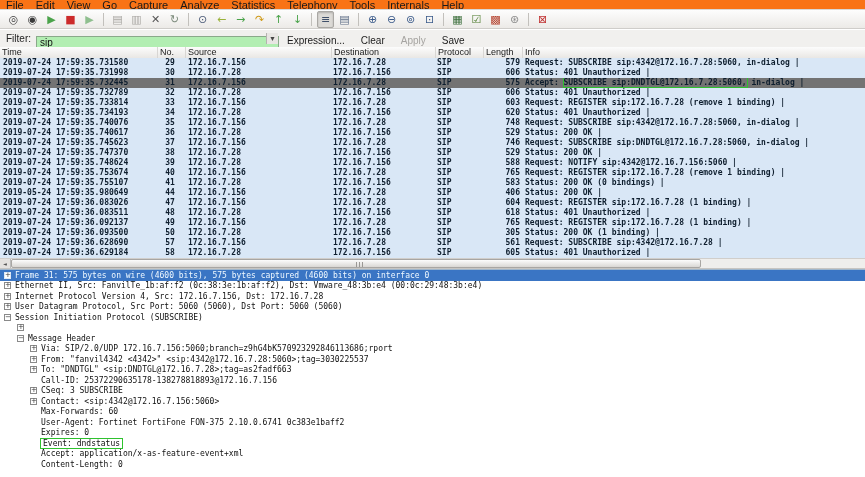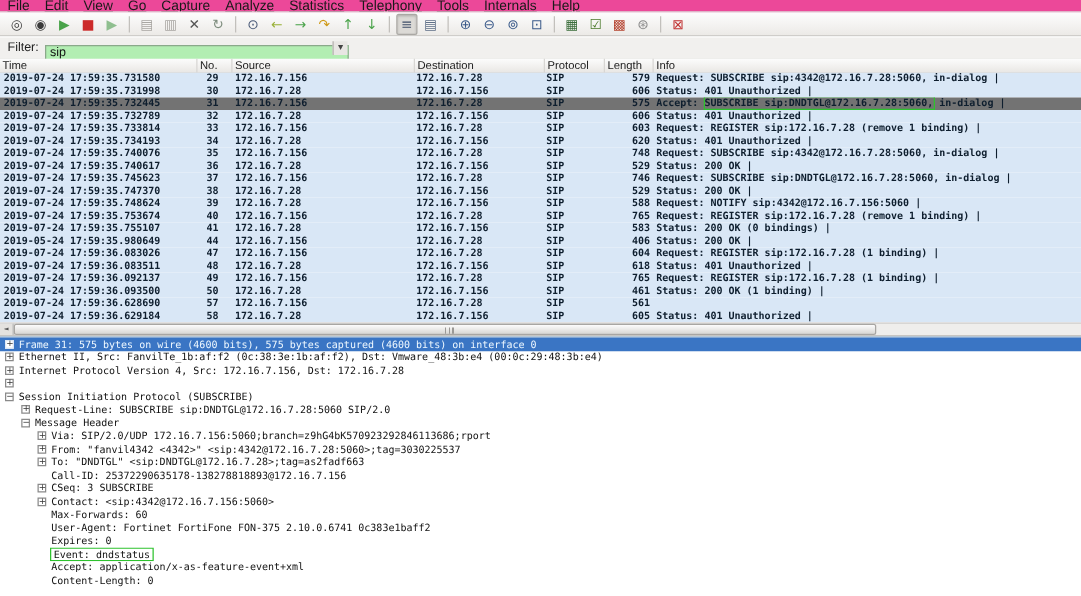--- a/index.html
+++ b/index.html
@@ -4,21 +4,21 @@
 <style>
   html,body{margin:0;padding:0;}
   body{
     width:865px;height:477px;position:relative;overflow:hidden;
     background:#ffffff;font-family:"DejaVu Sans Mono",monospace;
     -webkit-font-smoothing:antialiased;
   }
   
   .menubar{
     position:absolute;left:0;top:0;width:865px;height:9px;overflow:hidden;
-    background:#ec4899;border-bottom:1px solid #d9d8d6;
+    background:#f97316;border-bottom:1px solid #d9d8d6;
     font-family:"Liberation Sans",sans-serif;
   }
   .menubar .mitem{
     position:relative;top:-5px;display:inline-block;margin:0 6px;
     font-size:11px;color:#1a1a1a;text-decoration:underline;
   }
   
   .toolbar{
     position:absolute;left:0;top:10px;width:865px;height:19px;
     background:linear-gradient(#fdfdfd,#eceae7);
@@ -146,20 +146,21 @@
     <span class="tsep"></span>
     <span class="tico" style="color: rgb(192, 48, 48);">⊠</span>
   </div>
 
 <div class="filterbar">
   <span class="flabel">Filter:</span>
   <span class="finputwrap">
     <input class="finput" type="text" value="sip" style="">
     <span class="fdrop">▼</span>
   </span>
+  <span id="filterbtns"><span class="fbtn">Expression...</span><span class="fbtn">Clear</span><span class="fbtn disabled">Apply</span><span class="fbtn">Save</span></span>
 </div>
 
 <div class="plist-header" id="plheader">
     <div class="hcell h-time">Time</div>
     <div class="hcell h-no">No.</div>
     <div class="hcell h-src">Source</div>
     <div class="hcell h-dst">Destination</div>
     <div class="hcell h-proto">Protocol</div>
     <div class="hcell h-len">Length</div>
     <div class="hcell h-info">Info</div>
@@ -318,30 +319,31 @@
       <span class="pcell c-proto">SIP</span>
       <span class="pcell c-len">765</span>
       <span class="pcell c-info">Request: REGISTER sip:172.16.7.28  (1 binding) |</span>
     </div>
     <div class="prow">
       <span class="pcell c-time">2019-07-24 17:59:36.093500</span>
       <span class="pcell c-no">50</span>
       <span class="pcell c-src">172.16.7.28</span>
       <span class="pcell c-dst">172.16.7.156</span>
       <span class="pcell c-proto">SIP</span>
-      <span class="pcell c-len">461</span>
+      <span class="pcell c-len">305</span>
       <span class="pcell c-info">Status: 200 OK  (1 binding) |</span>
     </div>
     <div class="prow">
       <span class="pcell c-time">2019-07-24 17:59:36.628690</span>
       <span class="pcell c-no">57</span>
       <span class="pcell c-src">172.16.7.156</span>
       <span class="pcell c-dst">172.16.7.28</span>
       <span class="pcell c-proto">SIP</span>
       <span class="pcell c-len">561</span>
+      <span class="pcell c-info">Request: SUBSCRIBE sip:4342@172.16.7.28 |</span>
     </div>
     <div class="prow">
       <span class="pcell c-time">2019-07-24 17:59:36.629184</span>
       <span class="pcell c-no">58</span>
       <span class="pcell c-src">172.16.7.28</span>
       <span class="pcell c-dst">172.16.7.156</span>
       <span class="pcell c-proto">SIP</span>
       <span class="pcell c-len">605</span>
       <span class="pcell c-info">Status: 401 Unauthorized |</span>
     </div>
@@ -362,28 +364,28 @@
     <div class="dline" style="padding-left: 4px;">
       <span class="expander">+</span>
       <span class="dtext">Ethernet II, Src: FanvilTe_1b:af:f2 (0c:38:3e:1b:af:f2), Dst: Vmware_48:3b:e4 (00:0c:29:48:3b:e4)</span>
     </div>
     <div class="dline" style="padding-left: 4px;">
       <span class="expander">+</span>
       <span class="dtext">Internet Protocol Version 4, Src: 172.16.7.156, Dst: 172.16.7.28</span>
     </div>
     <div class="dline" style="padding-left: 4px;">
       <span class="expander">+</span>
+      <span class="dtext">User Datagram Protocol, Src Port: 5060 (5060), Dst Port: 5060 (5060)</span>
     </div>
     <div class="dline" style="padding-left: 4px;">
       <span class="expander">−</span>
       <span class="dtext">Session Initiation Protocol (SUBSCRIBE)</span>
     </div>
     <div class="dline" style="padding-left: 17px;">
       <span class="expander">+</span>
-      <span class="dtext">Request-Line: SUBSCRIBE sip:DNDTGL@172.16.7.28:5060 SIP/2.0</span>
     </div>
     <div class="dline" style="padding-left: 17px;">
       <span class="expander">−</span>
       <span class="dtext">Message Header</span>
     </div>
     <div class="dline" style="padding-left: 30px;">
       <span class="expander">+</span>
       <span class="dtext">Via: SIP/2.0/UDP 172.16.7.156:5060;branch=z9hG4bK570923292846113686;rport</span>
     </div>
     <div class="dline" style="padding-left: 30px;">

